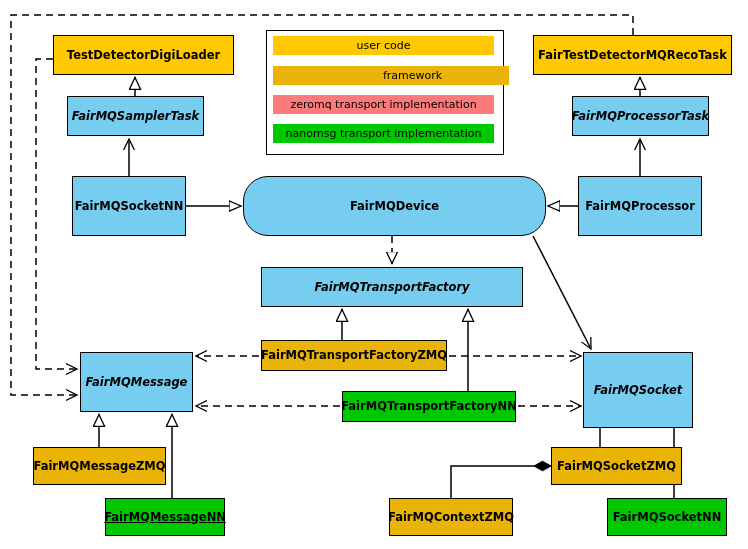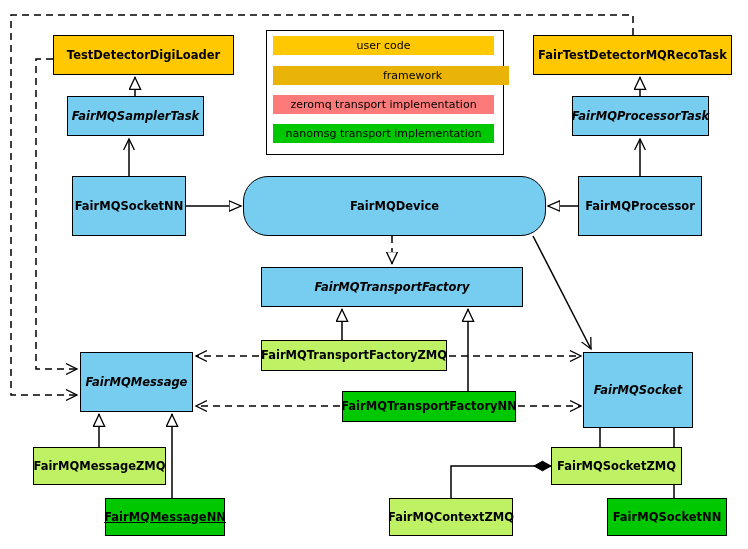--- a/index.html
+++ b/index.html
@@ -3,21 +3,21 @@
 <meta charset="utf-8">
 <style>
   html,body{margin:0;padding:0;background:#ffffff;}
   body{font-family:"DejaVu Sans","Liberation Sans",sans-serif;}
   #canvas{position:relative;width:748px;height:549px;background:#ffffff;overflow:hidden;}
   svg.layer{position:absolute;left:0;top:0;width:748px;height:549px;}
   .node{position:absolute;box-sizing:border-box;border:1.6px solid #000;display:flex;align-items:center;justify-content:center;text-align:center;line-height:1.1;}
   .node span{display:block;padding:0 4px;}
   .user{background:#ffc800;}
   .fw{background:#77cdf0;}
-  .zmq{background:#bef264;}
+  .zmq{background:#eab308;}
   .nn{background:#00c800;}
   .b{font-weight:bold;font-size:11.5px;color:#000;}
   .i{font-style:italic;font-weight:bold;font-size:11.5px;color:#000;}
   .legend-box{position:absolute;box-sizing:border-box;border:1.6px solid #000;background:#ffffff;}
   .legend-bar{position:absolute;display:flex;align-items:center;justify-content:center;font-size:11px;color:#000;}
 </style>
 </head>
 <body>
 
 <div id="canvas">

